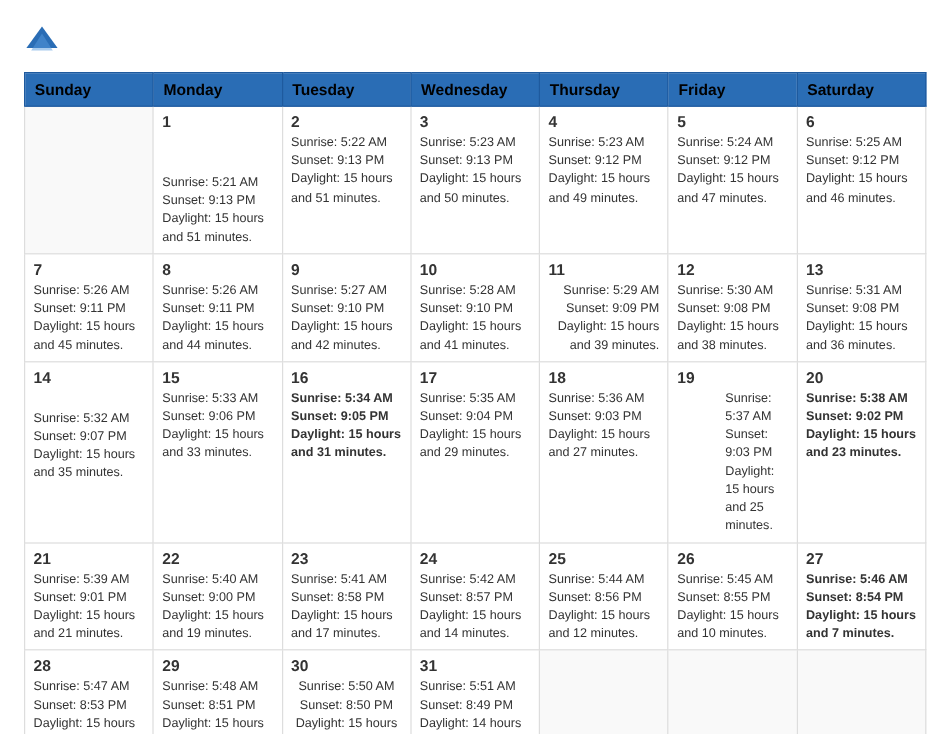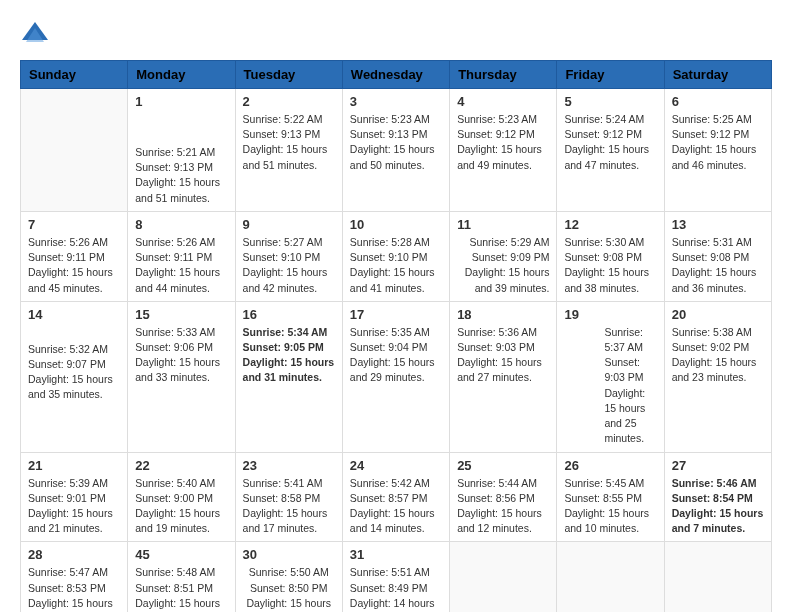--- a/index.html
+++ b/index.html
@@ -260,21 +260,21 @@
         </td>
         <td>
           <span class="day-number">19</span>
           <div class="day-info" style="white-space: pre-line; margin-left: 40px;">Sunrise: 5:37 AM
 Sunset: 9:03 PM
 Daylight: 15 hours
 and 25 minutes.</div>
         </td>
         <td>
           <span class="day-number">20</span>
-          <div class="day-info" style="white-space: pre-line;">Sunrise: 5:38 AM
+          <div class="day-info" style="white-space: pre-line; font-weight: bold;">Sunrise: 5:38 AM
 Sunset: 9:02 PM
 Daylight: 15 hours
 and 23 minutes.</div>
         </td>
       </tr>
       <tr>
         <td>
           <span class="day-number">21</span>
           <div class="day-info" style="white-space: pre-line;">Sunrise: 5:39 AM
 Sunset: 9:01 PM
@@ -326,21 +326,21 @@
       </tr>
       <tr>
         <td>
           <span class="day-number">28</span>
           <div class="day-info" style="white-space: pre-line;">Sunrise: 5:47 AM
 Sunset: 8:53 PM
 Daylight: 15 hours
 and 5 minutes.</div>
         </td>
         <td>
-          <span class="day-number">45</span>
+          <span class="day-number">29</span>
           <div class="day-info" style="white-space: pre-line;">Sunrise: 5:48 AM
 Sunset: 8:51 PM
 Daylight: 15 hours
 and 2 minutes.</div>
         </td>
         <td>
           <span class="day-number">30</span>
           <div class="day-info" style="white-space: pre-line; text-align: center;">Sunrise: 5:50 AM
 Sunset: 8:50 PM
 Daylight: 15 hours

